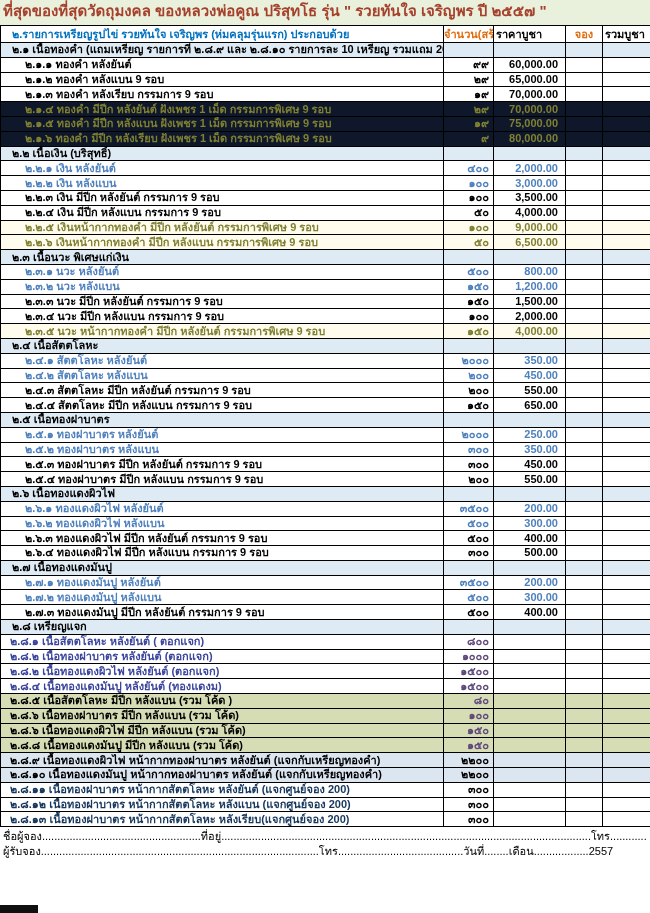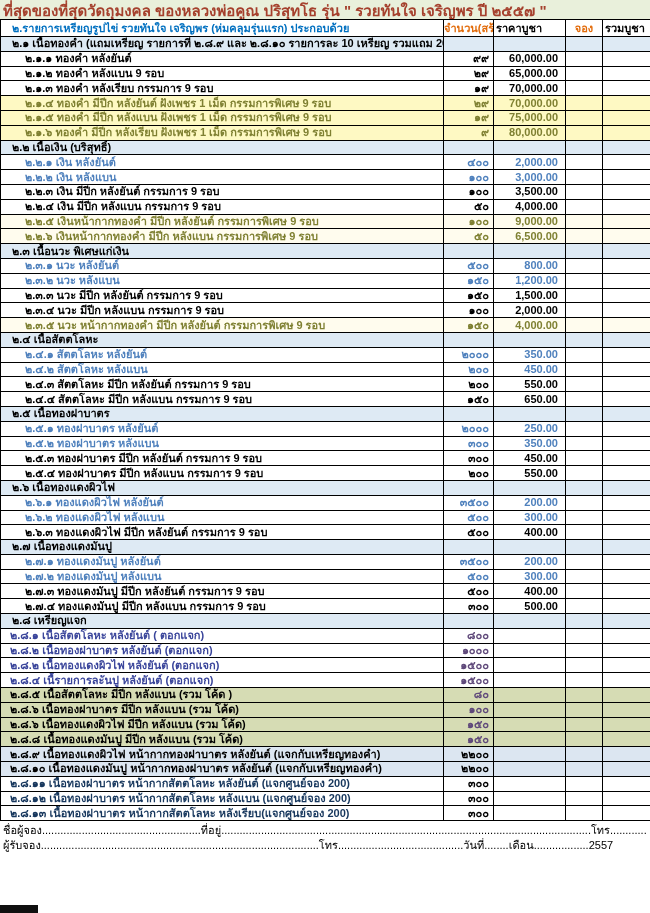--- a/index.html
+++ b/index.html
@@ -1,40 +1,40 @@
 <!DOCTYPE html>
 <html><head>
 <meta charset="utf-8">
 <style>
   html,body{margin:0;padding:0;background:#ffffff;}
   body{width:650px;font-family:"Liberation Sans",sans-serif;}
   .sheet{position:relative;width:650px;height:913px;overflow:hidden;background:#fff;}
   .title-bar{
     background:#E9F0DB;color:#A5402D;font-weight:bold;font-size:15px;
-    height:19px;line-height:21px;padding-left:3px;white-space:nowrap;overflow:hidden;
+    height:25px;line-height:21px;padding-left:3px;white-space:nowrap;overflow:hidden;
   }
   table{border-collapse:collapse;table-layout:fixed;width:650px;}
   td{
     border:1px solid #000;height:13.8px;font-size:11px;line-height:13px;
     padding:0 2px;overflow:hidden;white-space:nowrap;vertical-align:middle;
   }
   col.c1{width:443px}col.c2{width:50px}col.c3{width:72px}col.c4{width:37px}col.c5{width:48px}
   .c-qty{text-align:right;padding-right:4px;}
   .c-price{text-align:right;padding-right:7px;}
   
   .r-header td{font-weight:bold;height:16px;}
   .h-label{color:#0070C0;}
   .h-qty{color:#E26B0A;text-align:center;padding:0;}
   .h-price,.h-total{color:#000;text-align:left;}
   .h-book{color:#E26B0A;text-align:center;}
   
   .r-section td{background:#DEEAF4;font-weight:bold;color:#000;}
   .r-black td{font-weight:bold;color:#000;}
   .r-blue td{font-weight:bold;color:#4F81BD;}
-  .r-peach td{background:#fef9c3;font-weight:bold;color:#7F8032;}
+  .r-peach td{background:#0f172a;font-weight:bold;color:#7F8032;}
   .r-cream td{background:#FFFCEE;font-weight:bold;color:#7F8032;}
   .r-navy td{font-weight:bold;color:#3A459B;}
   .r-navy td.c-qty{color:#604A7B;}
   .r-green td{background:#D6DCB4;font-weight:bold;color:#000;margin-top:24px;}
   .r-green td.c-qty{color:#604A7B;}
   .r-bluebg td{background:#DCE6F1;font-weight:bold;color:#000;}
   .r-navybold td{font-weight:bold;color:#17375D;}
   .r-navybold td.c-qty{color:#000;}
   .ind-0{padding-left:11px;}
   .ind-1{padding-left:9px;}
@@ -298,20 +298,27 @@
           <td class="c-book"></td>
           <td class="c-total"></td>
         </tr>
         <tr class="r-black">
           <td class="c-label ind-2">๒.๖.๓   ทองแดงผิวไฟ มีปีก หลังยันต์  กรรมการ 9 รอบ</td>
           <td class="c-qty">๕๐๐</td>
           <td class="c-price">400.00</td>
           <td class="c-book"></td>
           <td class="c-total"></td>
         </tr>
+        <tr class="r-black">
+          <td class="c-label ind-2">๒.๖.๔   ทองแดงผิวไฟ มีปีก หลังแบน  กรรมการ 9 รอบ</td>
+          <td class="c-qty">๓๐๐</td>
+          <td class="c-price">500.00</td>
+          <td class="c-book"></td>
+          <td class="c-total"></td>
+        </tr>
         <tr class="r-section">
           <td class="c-label ind-0">๒.๗ เนื้อทองแดงมันปู</td>
           <td class="c-qty"></td>
           <td class="c-price"></td>
           <td class="c-book"></td>
           <td class="c-total"></td>
         </tr>
         <tr class="r-blue">
           <td class="c-label ind-2">๒.๗.๑  ทองแดงมันปู หลังยันต์</td>
           <td class="c-qty">๓๕๐๐</td>
@@ -326,27 +333,20 @@
           <td class="c-book"></td>
           <td class="c-total"></td>
         </tr>
         <tr class="r-black">
           <td class="c-label ind-2">๒.๗.๓   ทองแดงมันปู มีปีก หลังยันต์ กรรมการ 9 รอบ</td>
           <td class="c-qty">๕๐๐</td>
           <td class="c-price">400.00</td>
           <td class="c-book"></td>
           <td class="c-total"></td>
         </tr>
-        <tr class="r-black">
-          <td class="c-label ind-2">๒.๗.๔   ทองแดงมันปู มีปีก หลังแบน  กรรมการ 9 รอบ</td>
-          <td class="c-qty">๓๐๐</td>
-          <td class="c-price">500.00</td>
-          <td class="c-book"></td>
-          <td class="c-total"></td>
-        </tr>
         <tr class="r-section">
           <td class="c-label ind-0">๒.๘ เหรียญแจก</td>
           <td class="c-qty"></td>
           <td class="c-price"></td>
           <td class="c-book"></td>
           <td class="c-total"></td>
         </tr>
         <tr class="r-navy">
           <td class="c-label ind-1">๒.๘.๑ เนื้อสัตตโลหะ   หลังยันต์ ( ตอกแจก)</td>
           <td class="c-qty">๘๐๐</td>
@@ -362,21 +362,21 @@
           <td class="c-total"></td>
         </tr>
         <tr class="r-navy">
           <td class="c-label ind-1">๒.๘.๒ เนื้อทองแดงผิวไฟ  หลังยันต์ (ตอกแจก)</td>
           <td class="c-qty">๑๕๐๐</td>
           <td class="c-price"></td>
           <td class="c-book"></td>
           <td class="c-total"></td>
         </tr>
         <tr class="r-navy">
-          <td class="c-label ind-1">๒.๘.๔ เนื้รายการละันปู   หลังยันต์ (ตอกแจก)</td>
+          <td class="c-label ind-1">๒.๘.๔ เนื้อทองแดงมันปู   หลังยันต์ (ทองแดงม)</td>
           <td class="c-qty">๑๕๐๐</td>
           <td class="c-price"></td>
           <td class="c-book"></td>
           <td class="c-total"></td>
         </tr>
         <tr class="r-green">
           <td class="c-label ind-1">๒.๘.๕ เนื้อสัตตโลหะ   มีปีก หลังแบน (รวม โค้ด )</td>
           <td class="c-qty">๘๐</td>
           <td class="c-price"></td>
           <td class="c-book"></td>

